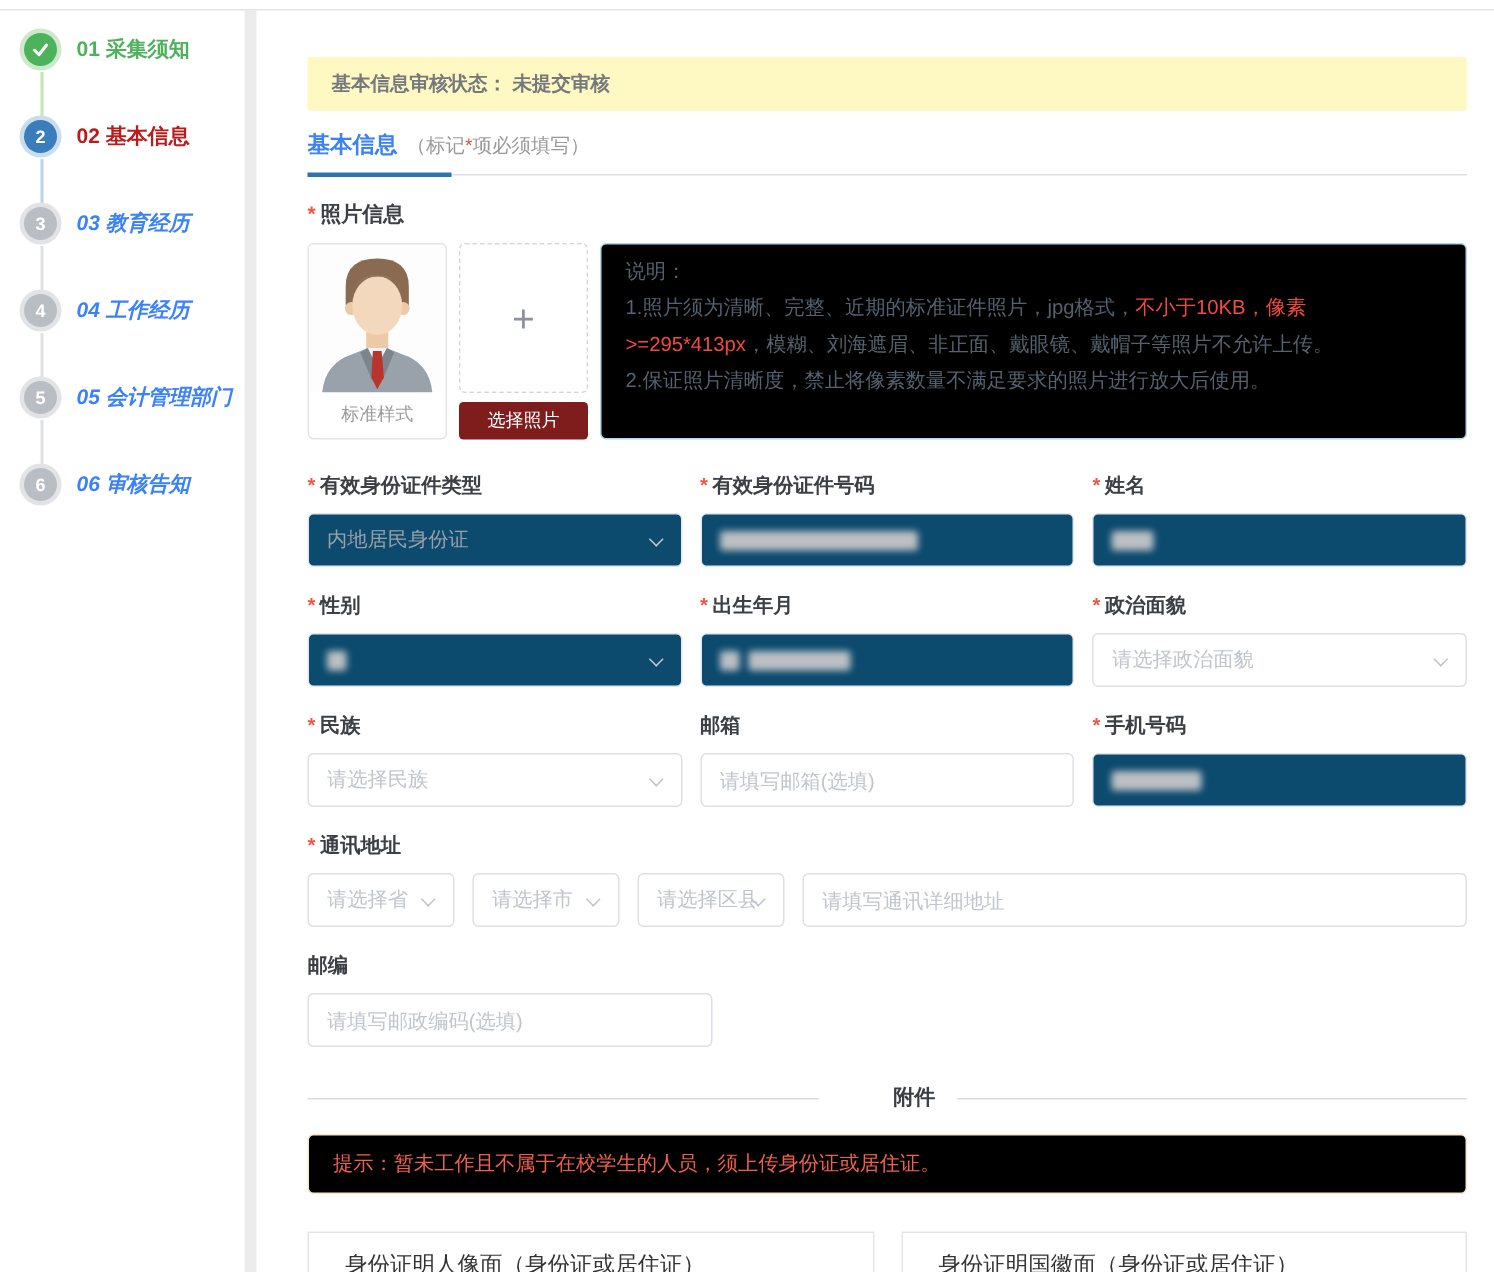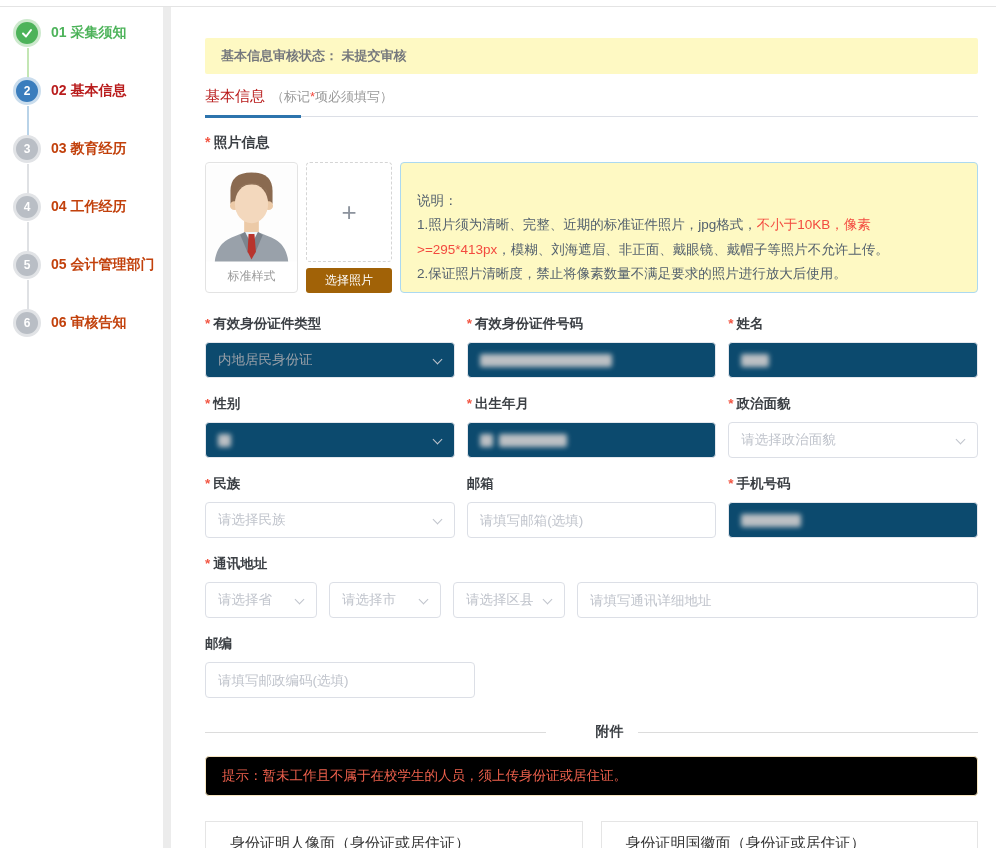--- a/index.html
+++ b/index.html
@@ -17,63 +17,63 @@
   .step.done::after { background:#c3e6b4; }
   .step.active::after { background:#b9d3e8; }
   .circle { width:22px; height:22px; border-radius:50%; display:flex; align-items:center; justify-content:center;
     color:#fff; font-size:12px; font-weight:bold; flex-shrink:0; }
   .done .circle { background:#4db35a; box-shadow:0 0 0 3px #cde9cd; }
   .active .circle { background:#3a7dbd; box-shadow:0 0 0 3px #cadded; }
   .pending .circle { background:#b9bec5; box-shadow:0 0 0 3px #e1e3e6; }
   .step-label { margin-left:13px; font-size:14px; font-weight:bold; white-space:nowrap; }
   .done .step-label { color:#4db35a; }
   .active .step-label { color:#b91c1c; }
-  .pending .step-label { color:#c2410c; }
+  .pending .step-label { color:#3b82f6;font-style:italic; }
 
   
   .main { flex:1; padding:31px 18px 0 34px; }
   .status-bar { background:#fef9c3; color:#75787d; font-size:13px; padding:9px 16px; border-radius:2px;font-weight:bold; }
   .tabs { margin-top:13px; border-bottom:1px solid #dcdfe6; padding-bottom:10px; position:relative;
     display:flex; align-items:baseline; }
-  .tab-active { color:#b91c1c; font-weight:normal; font-size:15px; }
+  .tab-active { color:#3b82f6; font-weight:bold; font-size:15px; }
   .tab-underline { position:absolute; left:0; bottom:-2px; width:96px; height:3px; background:#2d74ad; }
   .tab-note { color:#999; font-size:13px; margin-left:6px; }
   .red { color:#f34a3f; }
 
   .section-label { margin-top:17px; font-size:14px; font-weight:bold; color:#3c4045; }
   .star { color:#f25643; margin-right:3px; }
 
   
   .photo-row { display:flex; gap:8px; margin-top:10px; height:131px; }
   .sample-card { width:93px; border:1px solid #e3e3e3; border-radius:4px; overflow:hidden;
     display:flex; flex-direction:column; background:#fff; }
   .sample-card svg { flex:1; display:block; }
   .sample-caption { text-align:center; color:#9b9b9b; font-size:12px; padding:5px 0 7px; }
   .uploader-col { width:86px; display:flex; flex-direction:column; gap:6px; }
   .dashed-box { flex:1; border:1px dashed #d5d5d5; border-radius:4px; display:flex; align-items:center;
     justify-content:center; color:#8c939d; font-size:26px; font-weight:300; cursor:pointer; background:#fff; }
-  .choose-btn { height:25px; background:#a16207; color:#fff; font-size:12px; border:none; border-radius:3px; cursor:pointer; }
-  .info-box { flex:1; background:#fef9c3; border:1px solid #abd9f1; border-radius:4px; padding:26px 16px;
+  .choose-btn { height:25px; background:#7f1d1d; color:#fff; font-size:12px; border:none; border-radius:3px; cursor:pointer; }
+  .info-box { flex:1; background:#000000; border:1px solid #abd9f1; border-radius:4px; padding:6px 16px;
     font-size:13.5px; color:#54616e; line-height:1.8; }
 
   
   .form { margin-top:22px; }
   .form-row { display:flex; gap:12px; margin-bottom:17px; }
   .field { flex:1; }
   .flabel { font-size:13.5px; font-weight:bold; color:#3c4045; margin-bottom:9px; }
   .control { height:36px; border:1px solid #dcdfe6; border-radius:4px; background:#fff; display:flex;
     align-items:center; padding:0 12px; font-size:13.5px; color:#c0c4cc; position:relative; width:100%; }
   .control.disabled { background:#0c4a6e; border-color:#e4e7ed; color:#9aa0a8; }
   input.control { outline:none; }
   input.control::placeholder { color:#c0c4cc; }
   .chev { position:absolute; right:13px; top:13px; width:7px; height:7px;
     border-right:1.5px solid #c0c4cc; border-bottom:1.5px solid #c0c4cc; transform:rotate(45deg); }
   .blurval { background:#bcc0c4; filter:blur(2.5px); border-radius:2px; height:13px; display:inline-block; }
   .b-square { width:13px; } .b-xs { width:28px; } .b-sm { width:60px; } .b-md { width:68px; margin-left:6px; } .b-lg { width:132px; }
-  .addr-select { flex:none; width:112px; }
+  .addr-select { flex:none; width:98px; }
 
   
   .divider { margin:25px 0 15px; display:flex; align-items:center; gap:14px; }
   .divider .line { flex:1; height:1px; background:#dcdcdc; }
   .divider-text { font-size:14px; font-weight:bold; color:#3c4045;margin-left:36px; }
   .warning { background:#000000; border:1px solid #f7e6c1; border-radius:4px; padding:10px 16px;
     color:#f0614d; font-size:13.5px; margin-bottom:25px; }
   .cards { display:flex; gap:18px; }
   .card { flex:1; border:1px solid #e5e5e5; background:#fff; }
   .card-header { padding:12px 24px; font-size:15px; color:#333; border-bottom:1px solid #ebebeb; }

